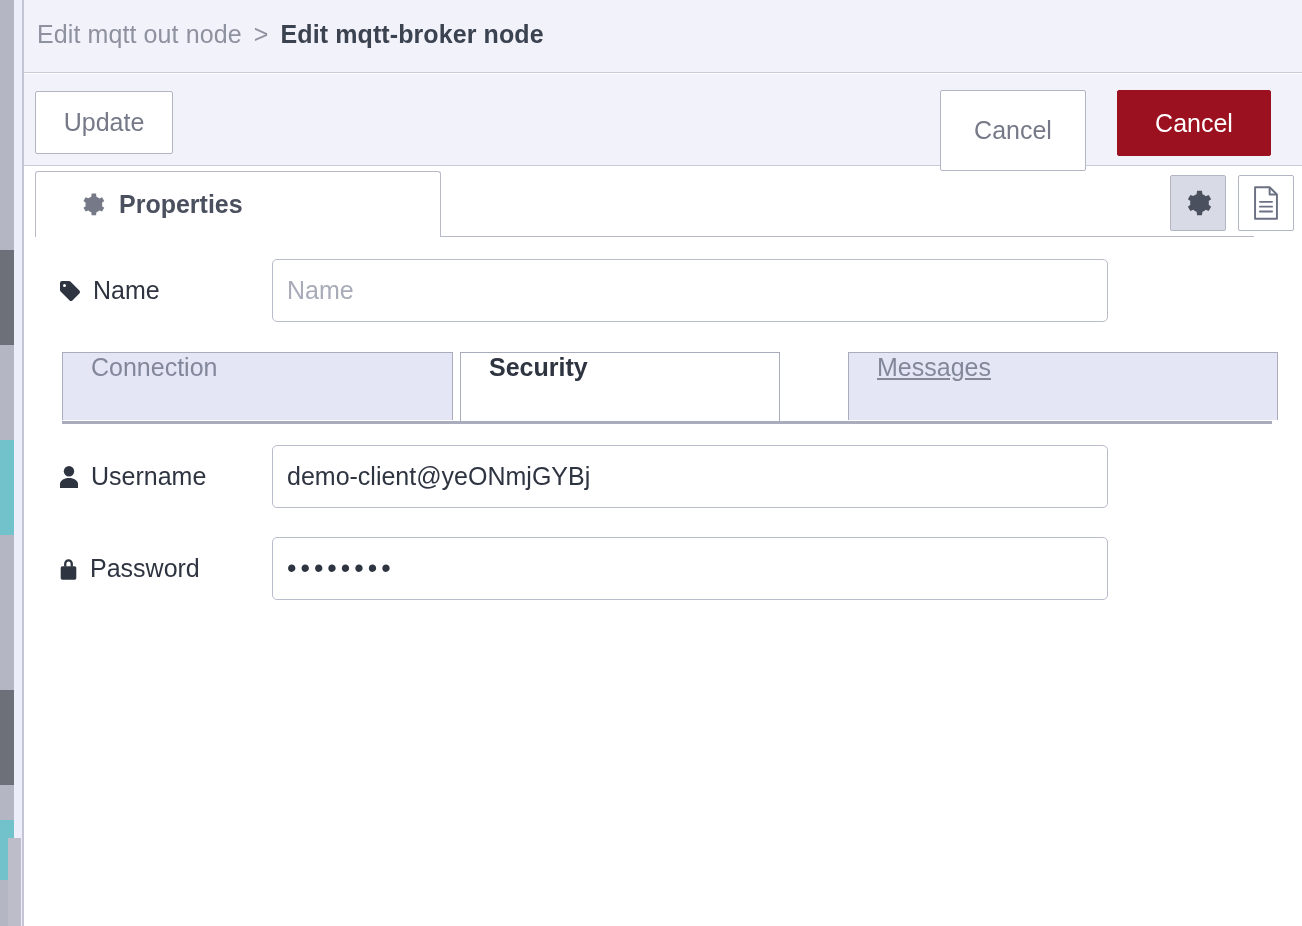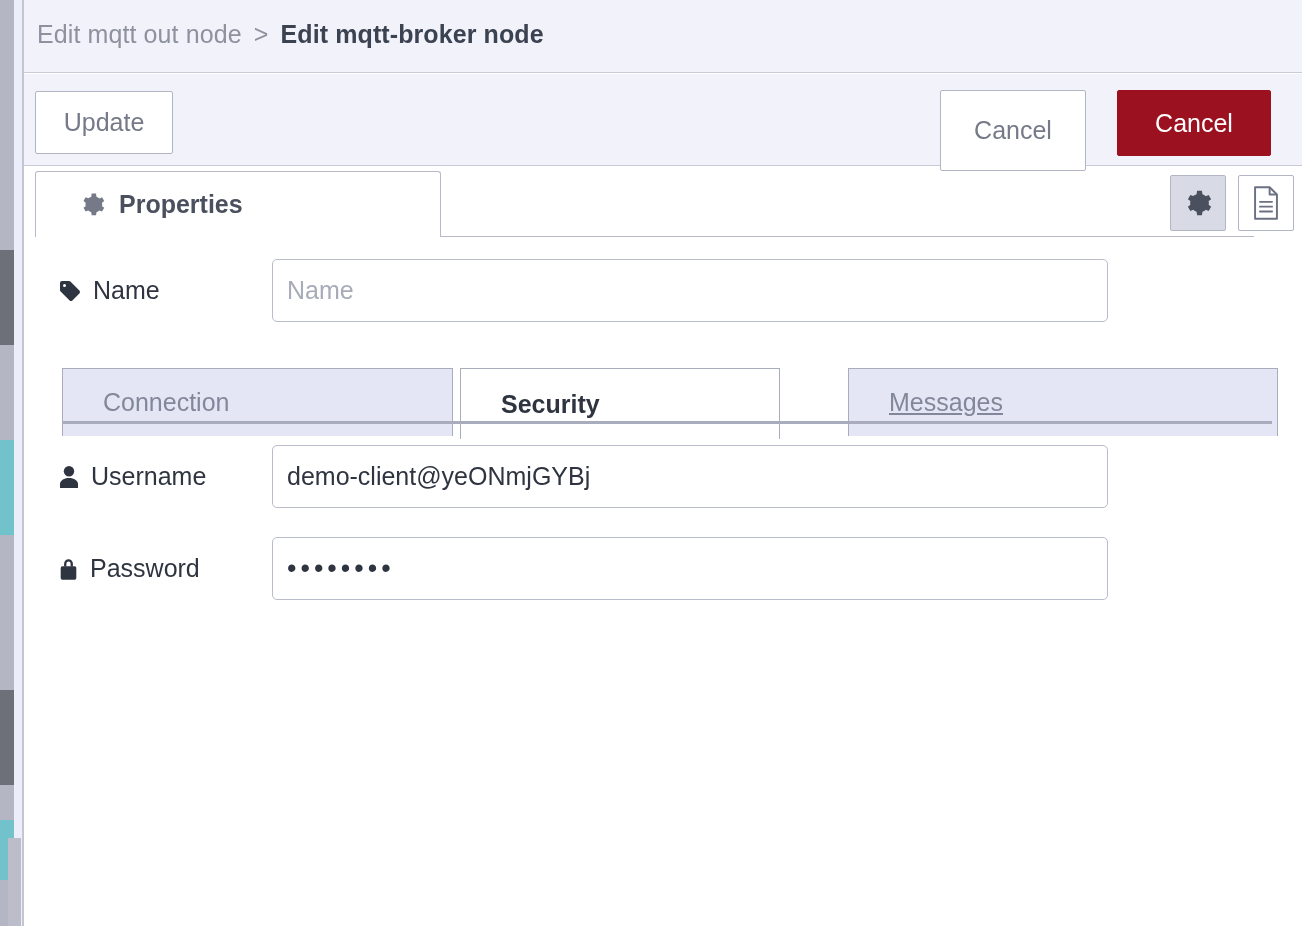--- a/index.html
+++ b/index.html
@@ -183,24 +183,24 @@
     position: absolute;
     left: 38px; top: 113px;
     width: 1210px; height: 72px;
   }
   #inner-tabs-underline {
     position: absolute; left: 0; bottom: 0;
     width: 1210px; height: 3px;
     background: #a9acbd;
   }
   .inner-tab {
-    position: absolute; top: 16px;
+    position: absolute; top: 0;
     height: 68px;
-    display: flex; align-items: center;
-    padding-left: 40px;
+    display: flex; 
+    padding-left: 28px;
     font-size: 25px;
     cursor: pointer;
     border: 1px solid #a9acbd;
     border-bottom: none;
   }
   .inner-tab.inactive {
     background: #e4e6f5;
     color: #83879a;
   }
   .inner-tab.active {

